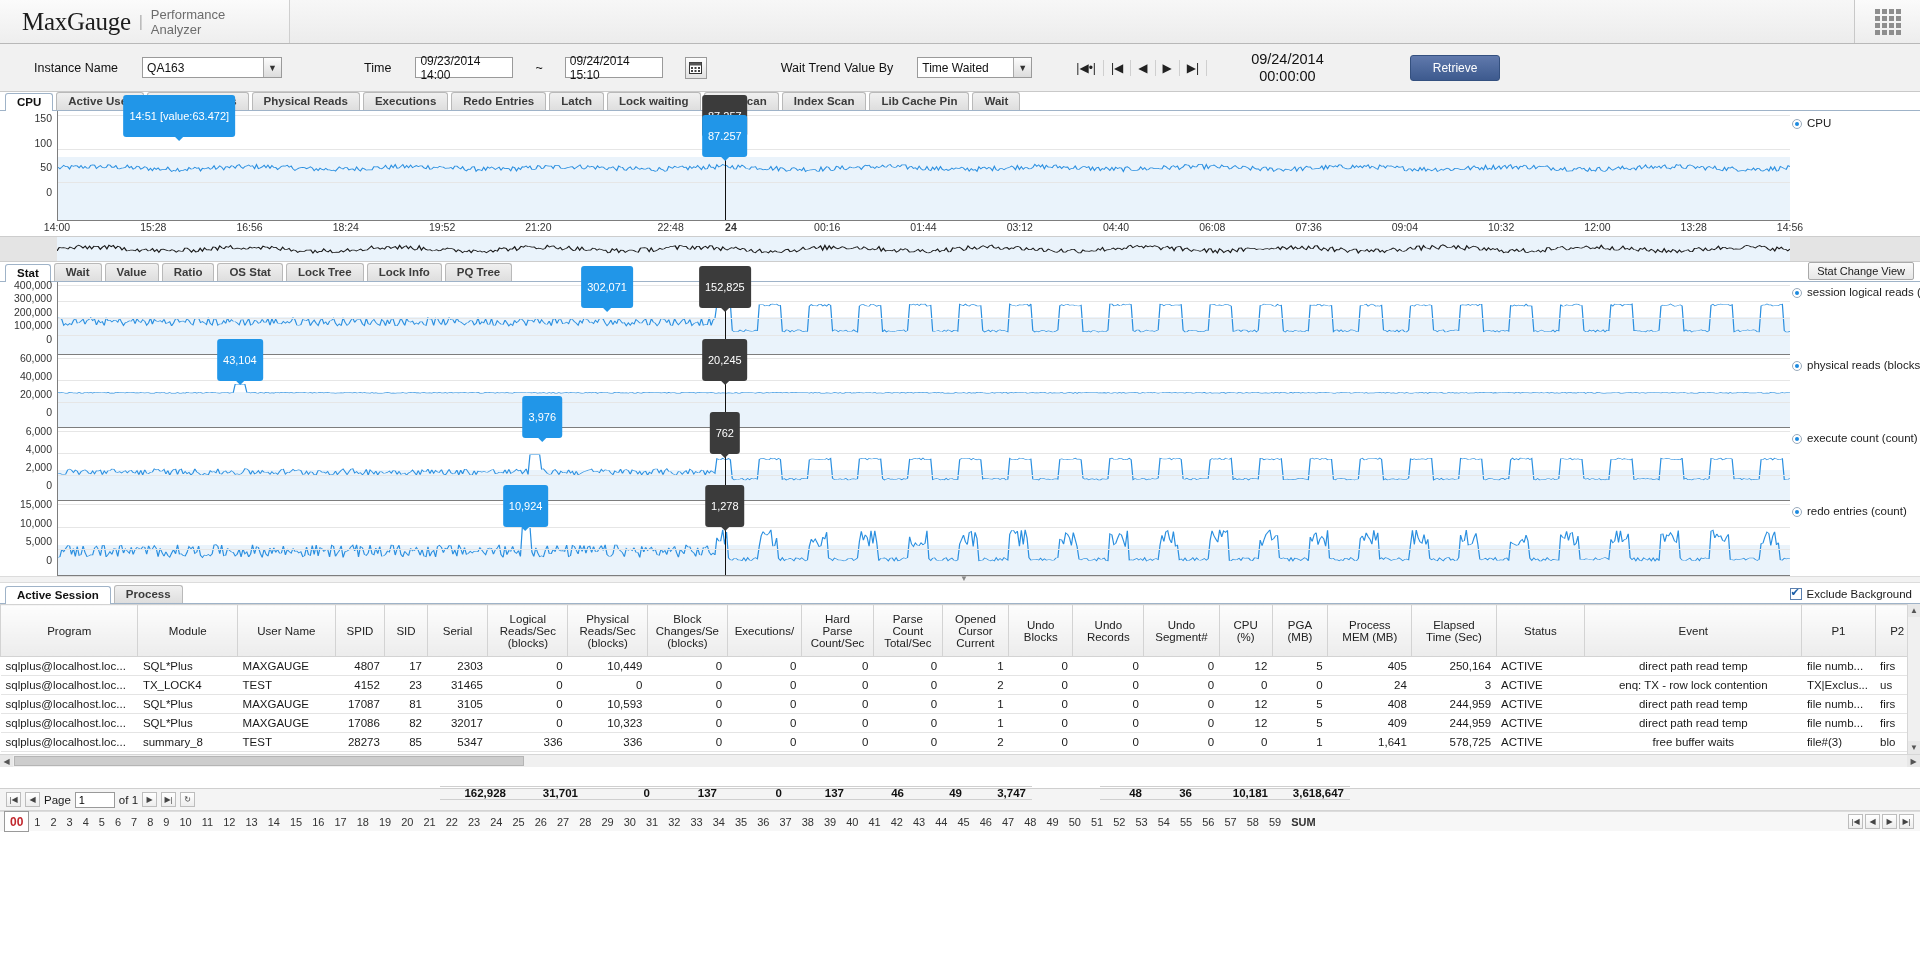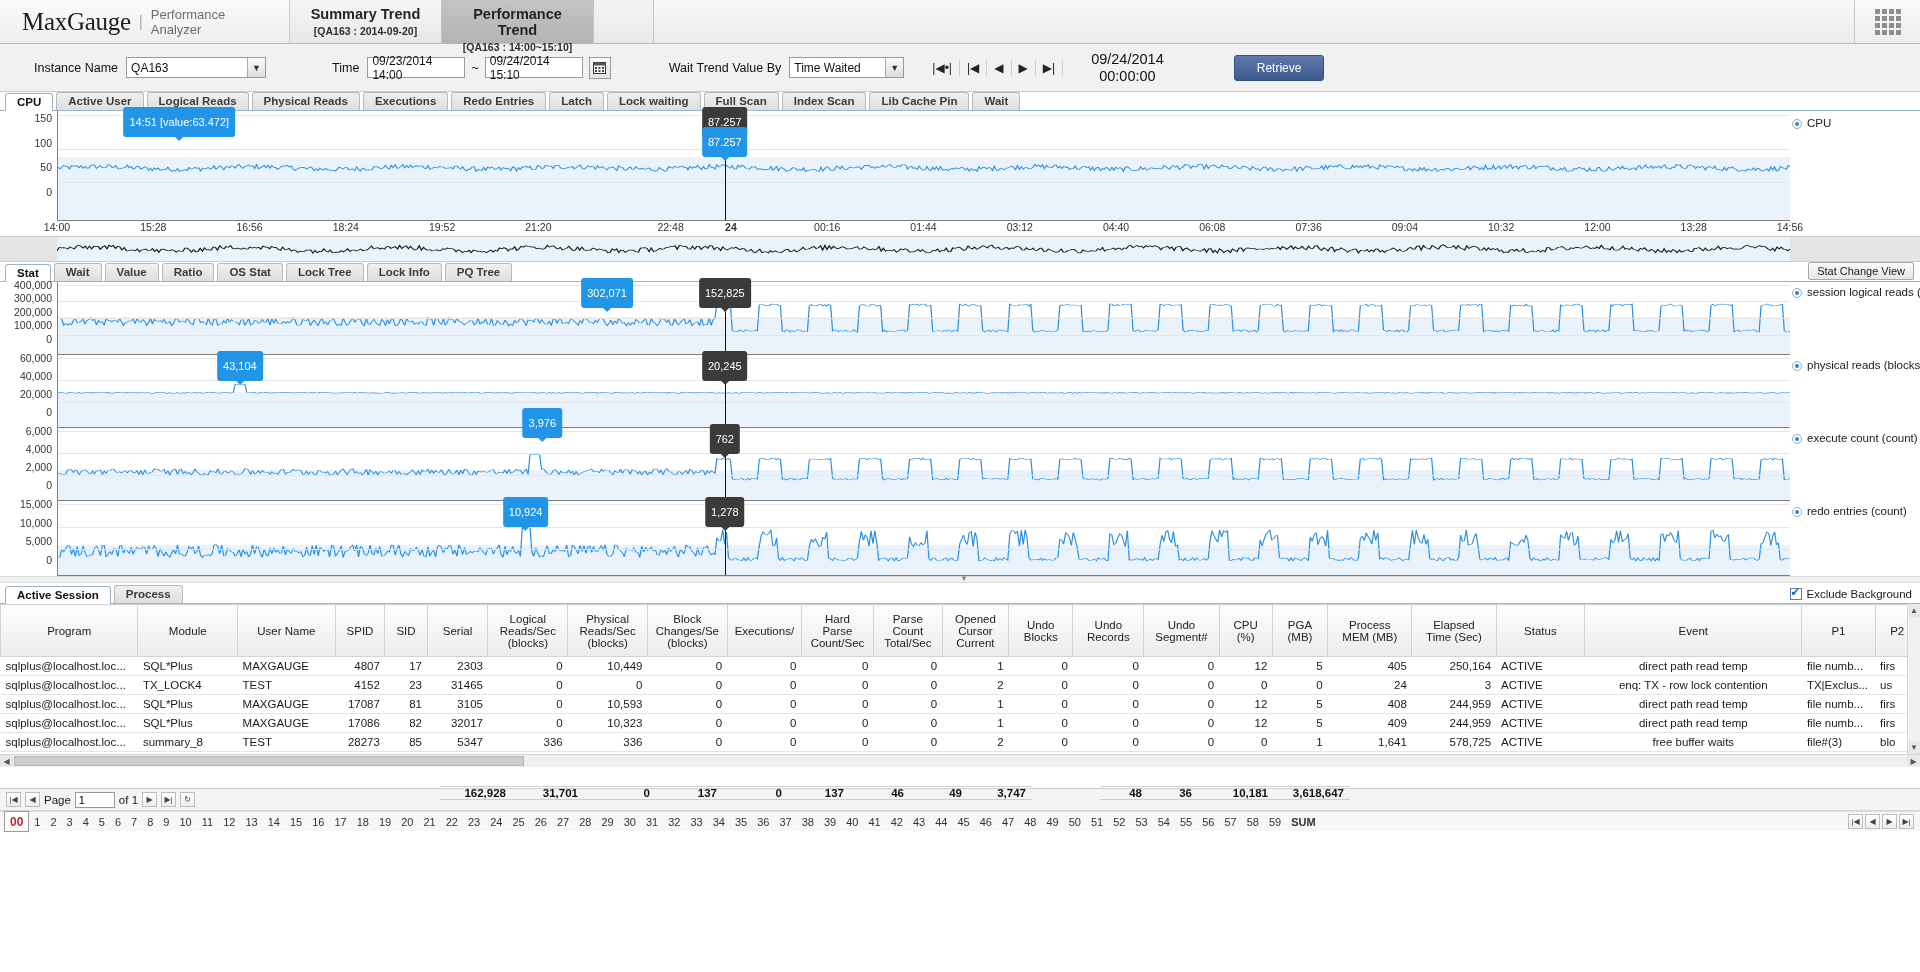--- a/index.html
+++ b/index.html
@@ -37,21 +37,21 @@
   .grid-btn{
     width:66px; border-left:1px solid #c8c8c8;
     display:flex; align-items:center; justify-content:center;
     background:linear-gradient(#fbfbfb,#ededed); cursor:pointer;
   }
   .grid-dots{ display:grid; grid-template-columns:repeat(4,5px); grid-gap:2px; }
   .grid-dots i{ width:5px; height:5px; background:#8e8e8e; display:block; }
 
   
   .toolbar{
-    height:48px; display:flex; align-items:center; gap:0;
+    height:48px; display:flex; align-items:center; gap:16px;
     background:#f1f1f1; border-bottom:1px solid #c9c9c9; padding:0 10px;
   }
   .lbl{ font-size:12.5px; color:#111; }
   .sel, .inp{
     height:21px; border:1px solid #9a9a9a; background:#fff;
     font-family:"Liberation Sans", sans-serif; font-size:12px;
     padding:0 4px; color:#111; display:flex; align-items:center;
   }
   .sel{ justify-content:space-between; padding-right:0; }
   .sel .caret{
@@ -97,21 +97,21 @@
   }
   .plot{
     position:absolute; left:57px; right:130px; top:0; bottom:0;
     border-left:1px solid #7d7d7d; border-bottom:1px solid #7d7d7d;
   }
   .plot .band{ position:absolute; left:0; right:0; background:#eaf3fb; }
   .plot svg{ position:absolute; inset:0; width:100%; height:100%; }
   .cursor-line{ position:absolute; top:0; bottom:0; width:1px; background:#111; }
   .tip{
     position:absolute; transform:translate(-50%,-100%);
-    background:#2196e8; color:#fff; font-size:11px; padding:9px 6px; border-radius:3px;
+    background:#2196e8; color:#fff; font-size:11px; padding:15px 6px; border-radius:3px;
     white-space:nowrap; z-index:5;
   }
   .tip.dark{ background:#3b3b3b; }
   .tip:after{
     content:""; position:absolute; left:50%; margin-left:-4px; bottom:-4px;
     border-left:4px solid transparent; border-right:4px solid transparent; border-top:4px solid #2196e8;
   }
   .tip.dark:after{ border-top-color:#3b3b3b; }
   .xaxis{ position:absolute; left:57px; right:130px; height:16px; }
   .xaxis span{ position:absolute; font-size:10.5px; color:#333; transform:translateX(-50%); white-space:nowrap;}
@@ -195,31 +195,20 @@
   .splitter:after{content:"▼";position:absolute;left:50%;top:-3px;font-size:8px;color:#888;}
 </style>
 </head>
 <body>
 
 <div class="header">
   <div class="brand">
     <span class="brand-name">MaxGauge</span>
     <span class="brand-sep">|</span>
     <span class="brand-sub">Performance Analyzer</span>
-  </div>
-  <div class="tabs-top">
-    <div class="ttab">
-      <div class="t1">Summary Trend</div>
-      <div class="t2">[QA163 : 2014-09-20]</div>
-    </div>
-    <div class="ttab active">
-      <div class="t1">Performance Trend</div>
-      <div class="t2">[QA163 : 14:00~15:10]</div>
-    </div>
-    <div class="ttab blank"></div>
   </div>
   <div class="ttab filler"></div>
   <div class="grid-btn">
     <span class="grid-dots">
       <i></i>
         <i></i>
         <i></i>
         <i></i>
         <i></i>
         <i></i>

